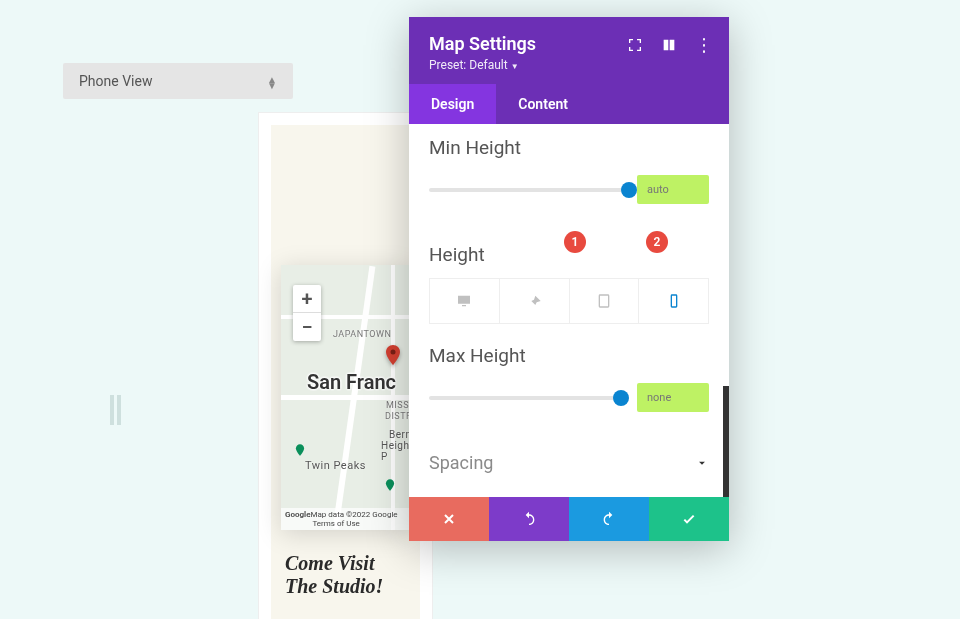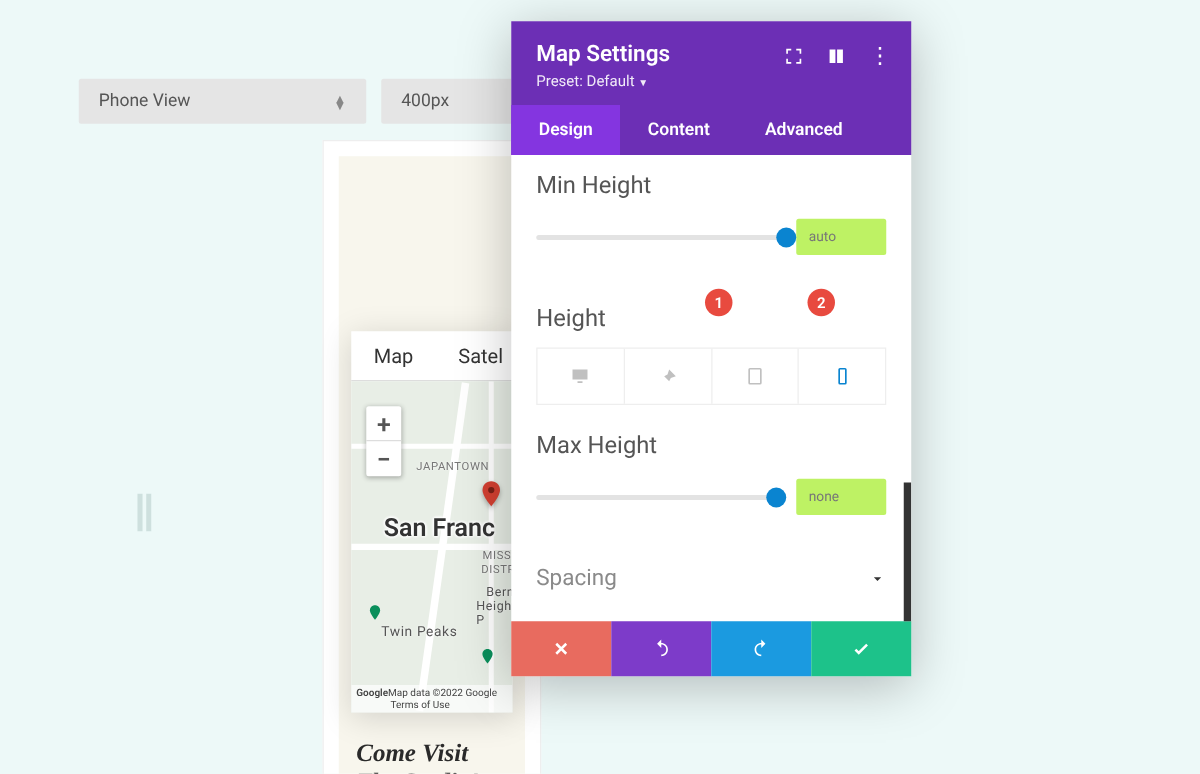--- a/index.html
+++ b/index.html
@@ -69,32 +69,25 @@
 <div class="bg-line l2"></div>
 
 <div class="toolbar">
   <div class="select-box w1">
     <span>Phone View</span>
     <span class="updown">
         <span>▲</span>
         <span>▼</span>
       </span>
   </div>
-  <div class="select-box w2">
-    <span>400px</span>
-  </div>
 </div>
 
 <div class="phone-frame">
   <div class="phone-inner">
     <div class="map-card">
-      <div class="map-tabs">
-        <div class="map-tab">Map</div>
-        <div class="map-tab">Satel</div>
-      </div>
       <div class="map-body">
         <div class="mroad" style="top:0;left:70px;width:6px;height:100%;transform:rotate(8deg)"></div>
         <div class="mroad" style="top:50px;left:0;width:100%;height:4px"></div>
         <div class="mroad" style="top:130px;left:0;width:100%;height:5px"></div>
         <div class="mroad" style="top:0;left:110px;width:4px;height:100%"></div>
         <span class="area-label" style="top:64px;left:52px">JAPANTOWN</span>
         <span class="area-label" style="top:135px;left:105px">MISSIO</span>
         <span class="area-label" style="top:146px;left:104px">DISTRICT</span>
         <span class="area-label" style="top:164px;left:108px;font-size:10px;color:#555">Berna</span>
         <span class="area-label" style="top:175px;left:100px;font-size:10px;color:#555">Heights P</span>
@@ -136,21 +129,20 @@
         </svg>
       <svg class="sp-icon" viewBox="0 0 24 24">
           <path d="M4 4h7v16H4V4zm9 0h7v16h-7V4z"></path>
         </svg>
       <span class="sp-dots">⋮</span>
     </div>
   </div>
   <div class="sp-tabs">
     <div class="sp-tab active">Design</div>
     <div class="sp-tab">Content</div>
-    <div class="sp-tab">Advanced</div>
   </div>
   <div class="sp-body">
     <div class="field-label">Min Height</div>
     <div class="slider-row">
       <div class="slider">
           <div class="slider-thumb" style="left:98%"></div>
         </div>
       <div class="value-box">auto</div>
     </div>
 

